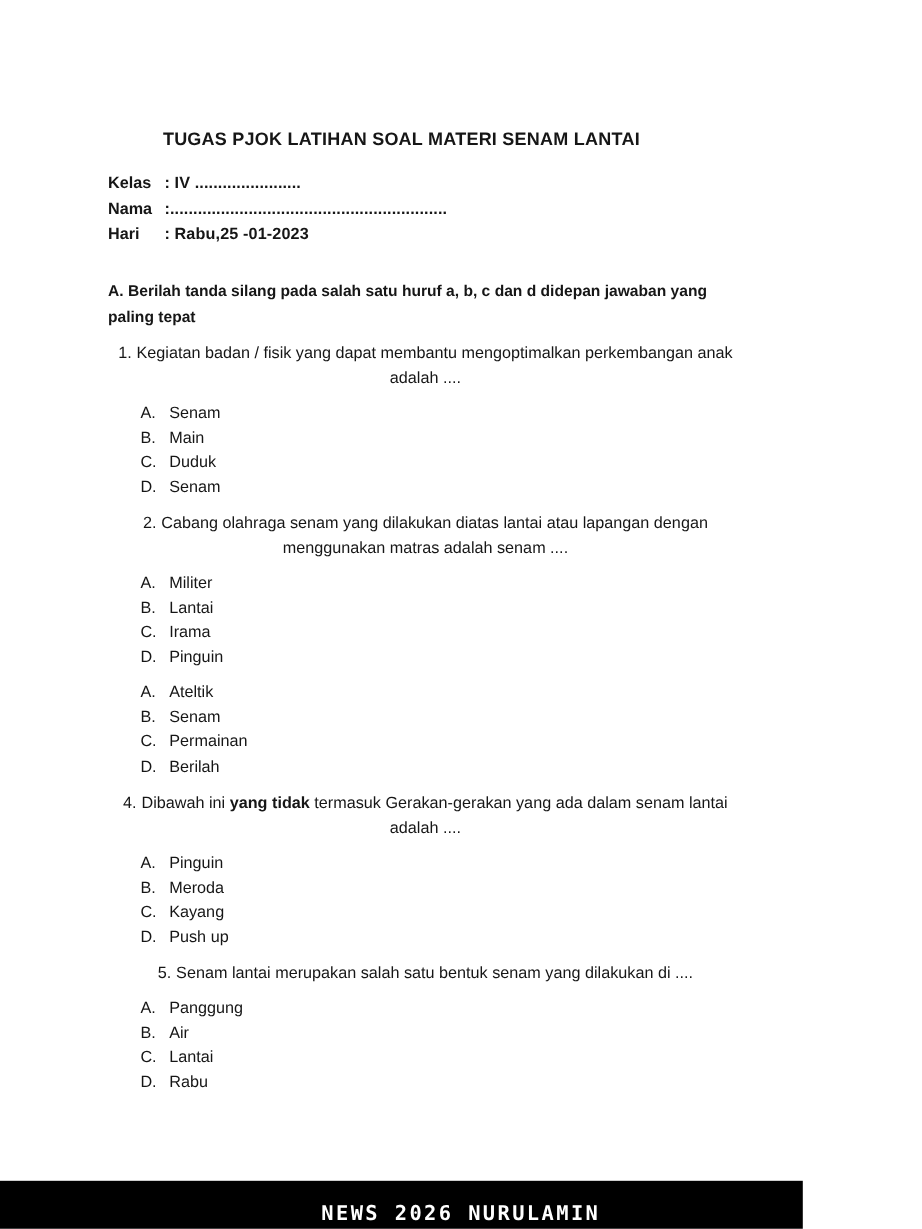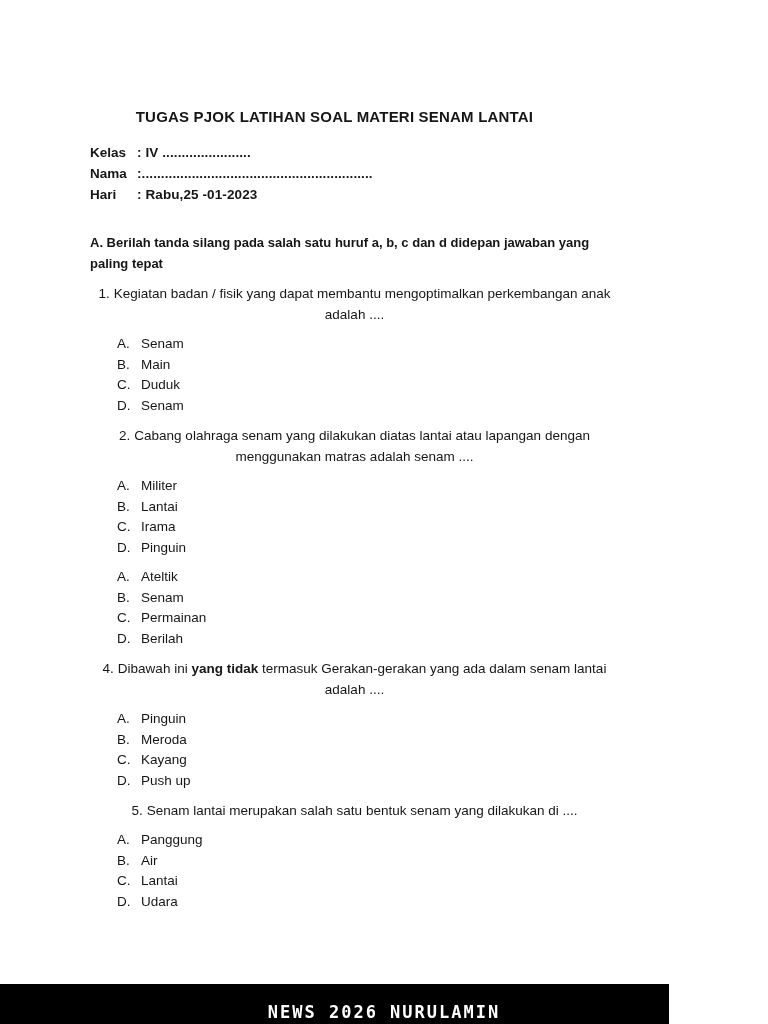--- a/index.html
+++ b/index.html
@@ -207,21 +207,21 @@
         <div class="option">
             <span class="opt-letter">B.</span>
             <span class="opt-text">Air</span>
           </div>
         <div class="option">
             <span class="opt-letter">C.</span>
             <span class="opt-text">Lantai</span>
           </div>
         <div class="option">
             <span class="opt-letter">D.</span>
-            <span class="opt-text">Udara</span>
+            <span class="opt-text">Rabu</span>
           </div>
       </div>
     </div>
 
 
   </div>
 
   <div class="footer">
     <span class="footer-text">NEWS 2026 NURULAMIN</span>
   </div>

